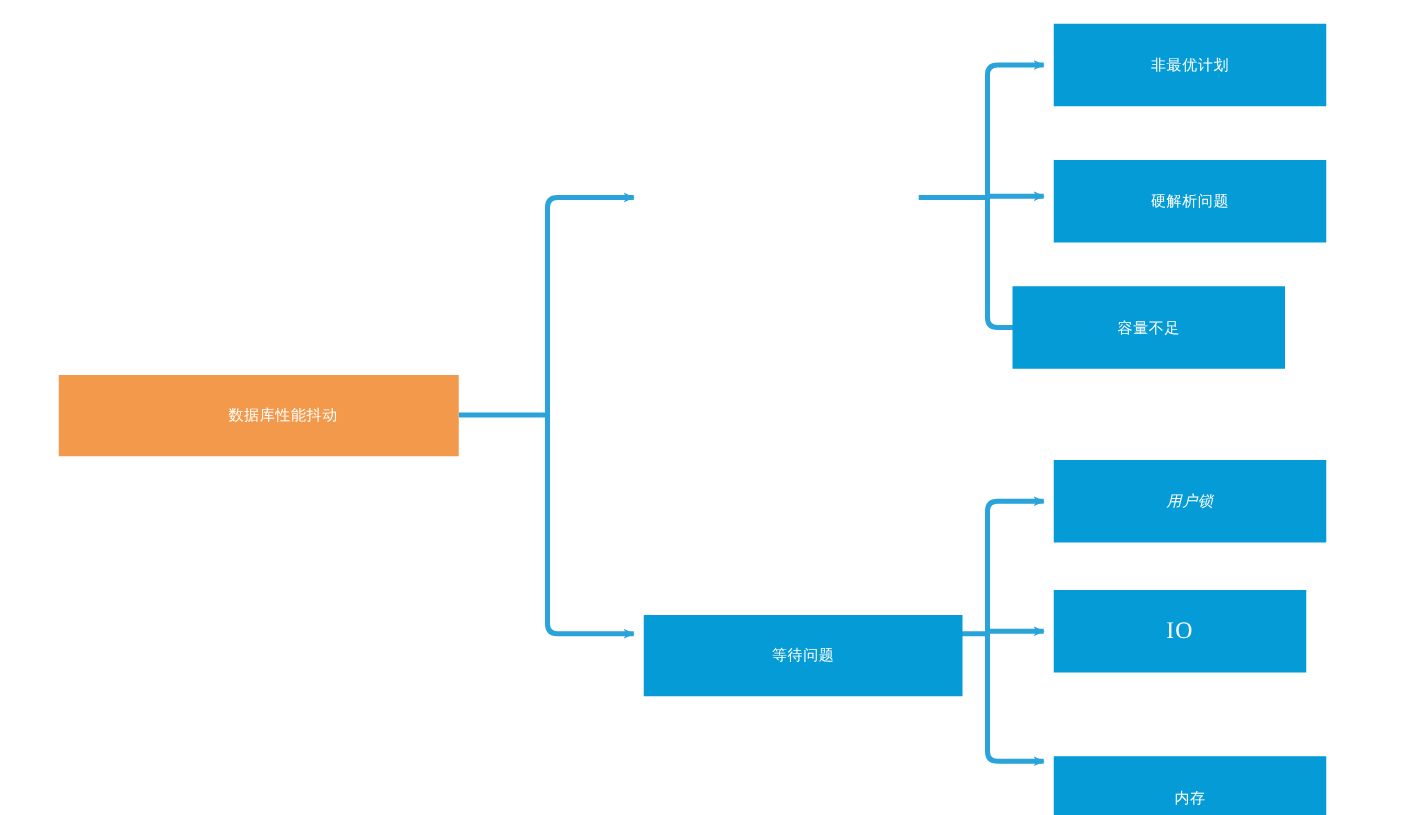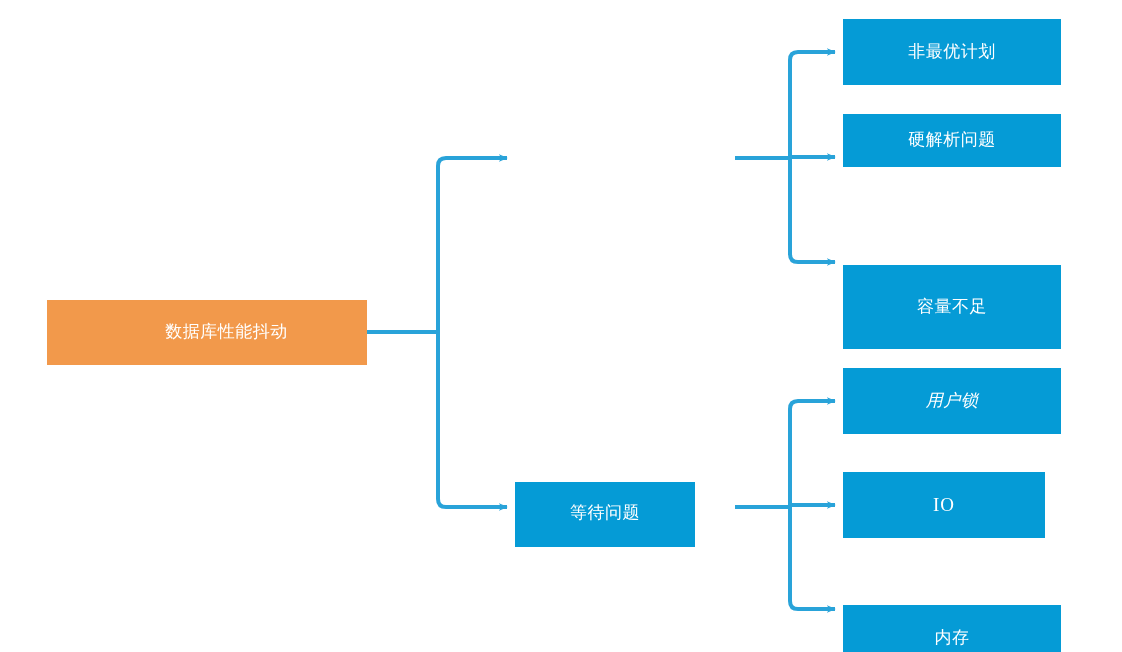--- a/index.html
+++ b/index.html
@@ -23,21 +23,21 @@
     height: 652px;
     pointer-events: none;
   }
   .node {
     position: absolute;
     box-sizing: border-box;
     display: flex;
     align-items: center;
     justify-content: center;
     color: #ffffff;
-    font-size: 17px;
+    font-size: 12px;
     font-weight: 500;
     letter-spacing: 0.5px;
     text-align: center;
     line-height: 1.2;
     user-select: none;
   }
   .node-root {
     background: #F2994B;
   }
   .node-branch, .node-leaf {
@@ -81,33 +81,33 @@
       <path d="M 790 505 L 835 505" marker-end="url(#arrowhead)"></path>
       <path d="M 790 507 L 790 601 Q 790 609 798 609 L 835 609" marker-end="url(#arrowhead)"></path>
     </g>
   </svg>
 
   <div class="node node-root" style="left:47px; top:300px; width:320px; height:65px;padding-left:39px;">
     <span class="node-label">数据库性能抖动</span>
   </div>
 
 
-  <div class="node node-branch" style="left:515px; top:482px; width:180px; height:65px;font-family:Liberation Mono, monospace;">
+  <div class="node node-branch" style="left:515px; top:492px; width:255px; height:65px;">
     <span class="node-label">等待问题</span>
   </div>
 
   <div class="node node-leaf" style="left:843px; top:19px; width:218px; height:66px;">
     <span class="node-label">非最优计划</span>
   </div>
 
-  <div class="node node-leaf" style="left:843px; top:114px; width:218px; height:53px;">
+  <div class="node node-leaf" style="left:843px; top:128px; width:218px; height:66px;">
     <span class="node-label">硬解析问题</span>
   </div>
 
-  <div class="node node-leaf" style="left:843px; top:229px; width:218px; height:84px;margin-top:36px;">
+  <div class="node node-leaf" style="left:810px; top:229px; width:218px; height:66px;">
     <span class="node-label">容量不足</span>
   </div>
 
   <div class="node node-leaf" style="left:843px; top:368px; width:218px; height:66px;font-style:italic;">
     <span class="node-label">用户锁</span>
   </div>
 
   <div class="node node-leaf latin" style="left:843px; top:472px; width:202px; height:66px;">
     <span class="node-label">IO</span>
   </div>

